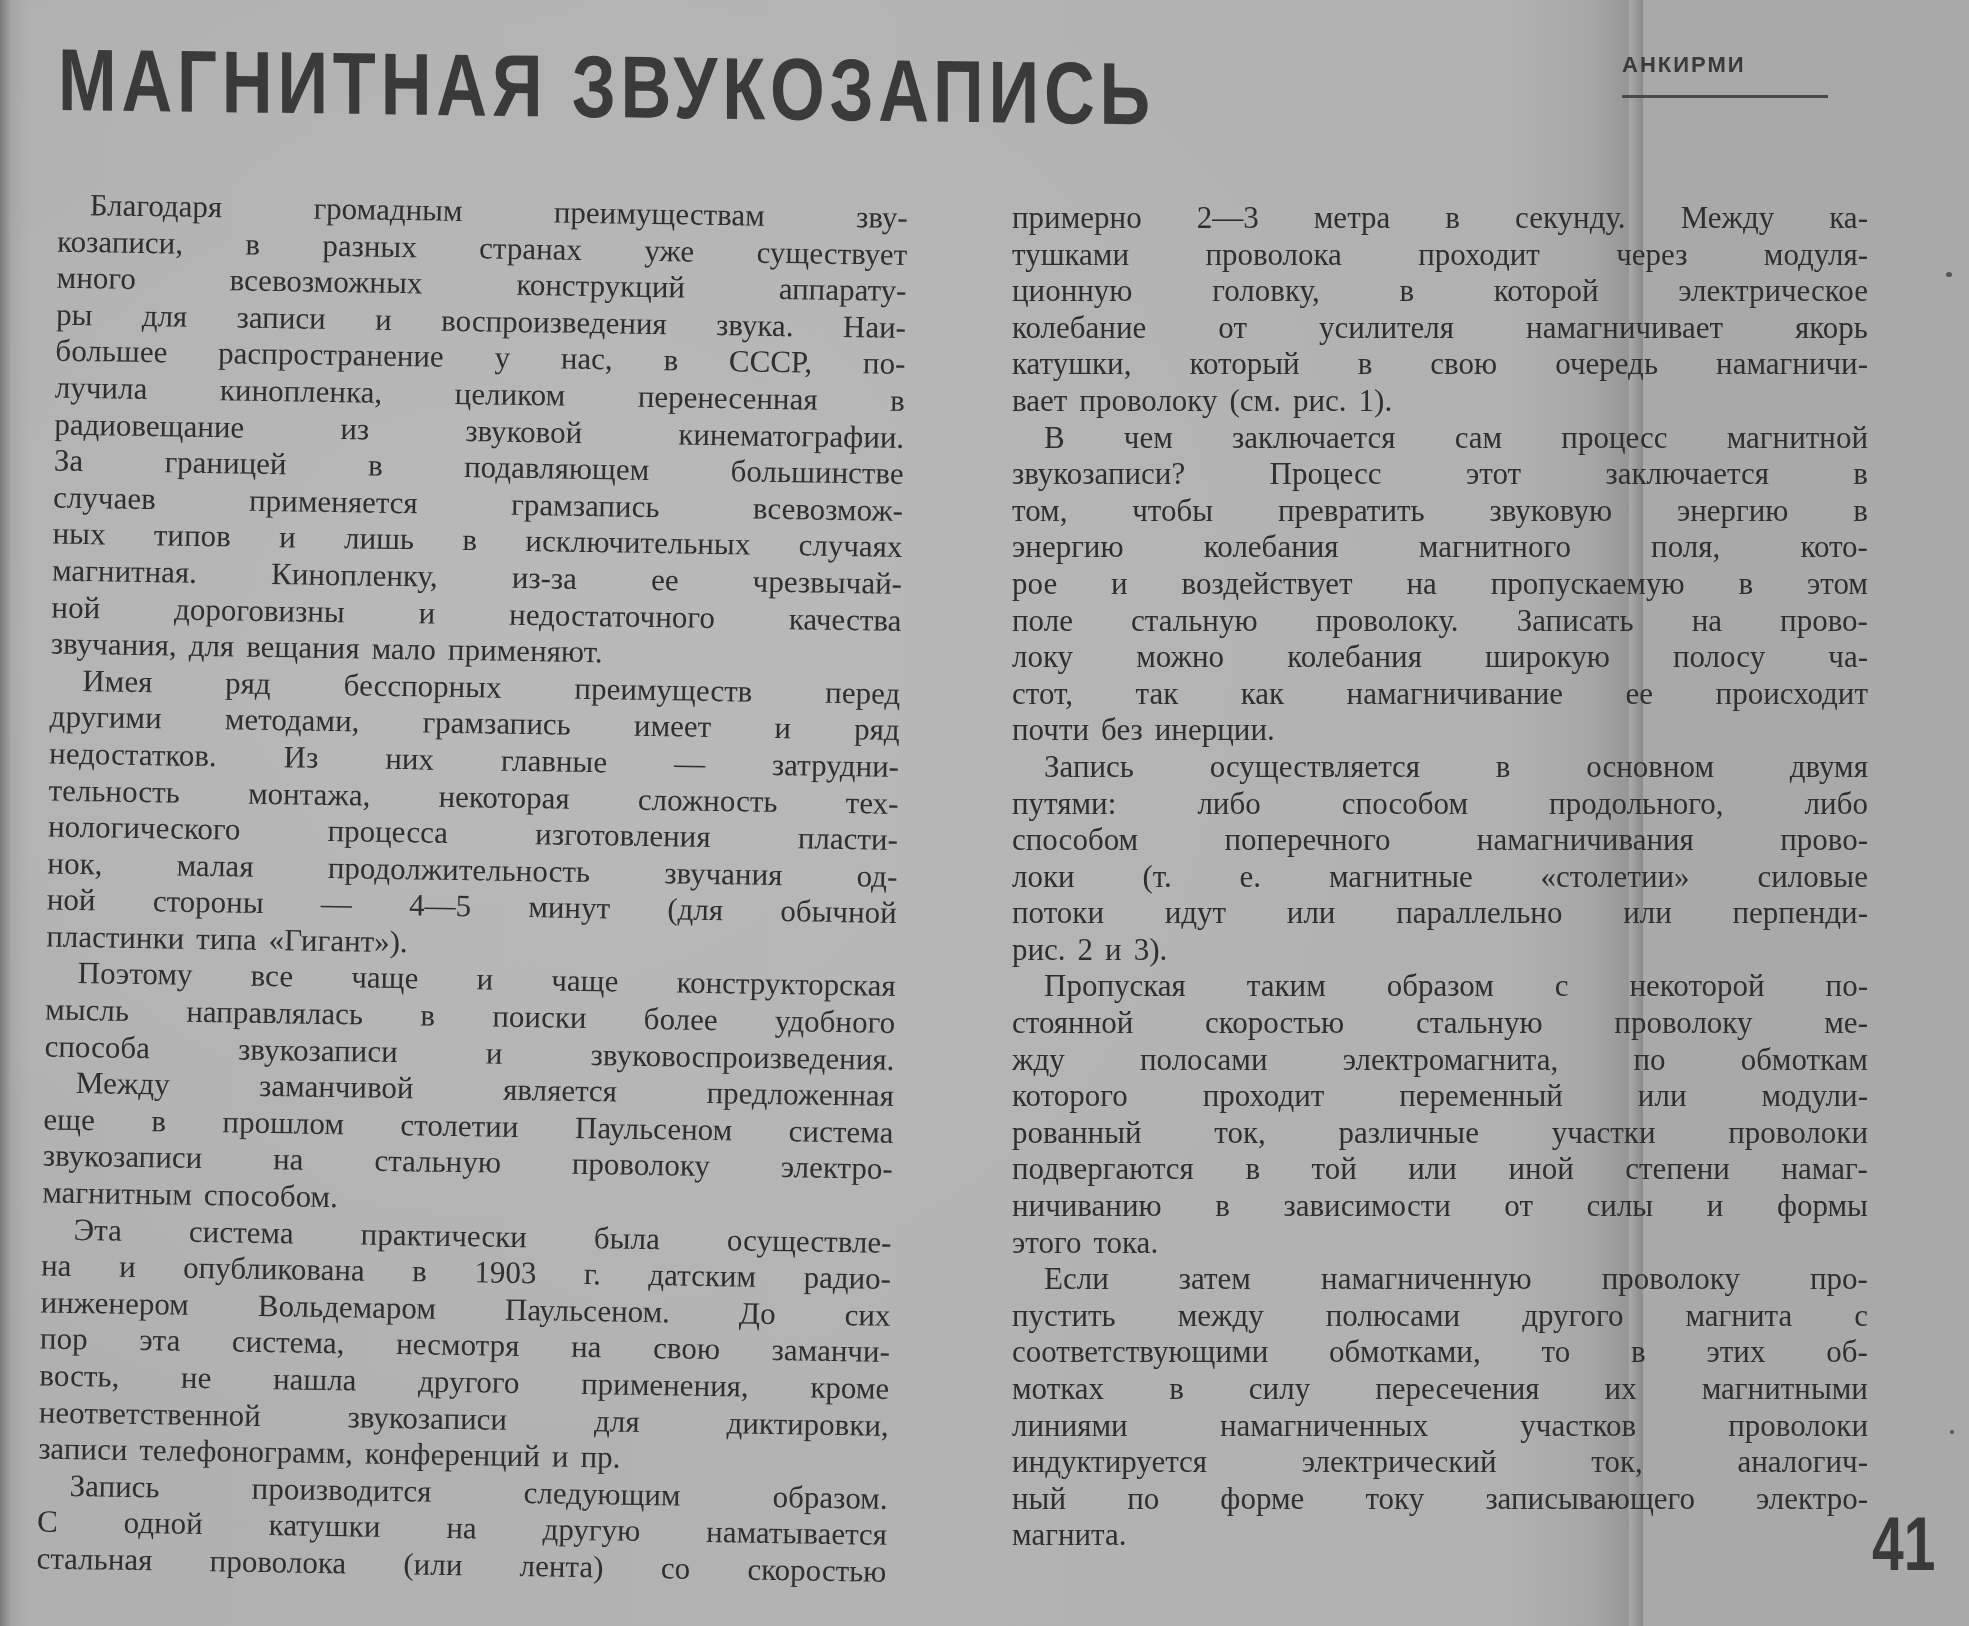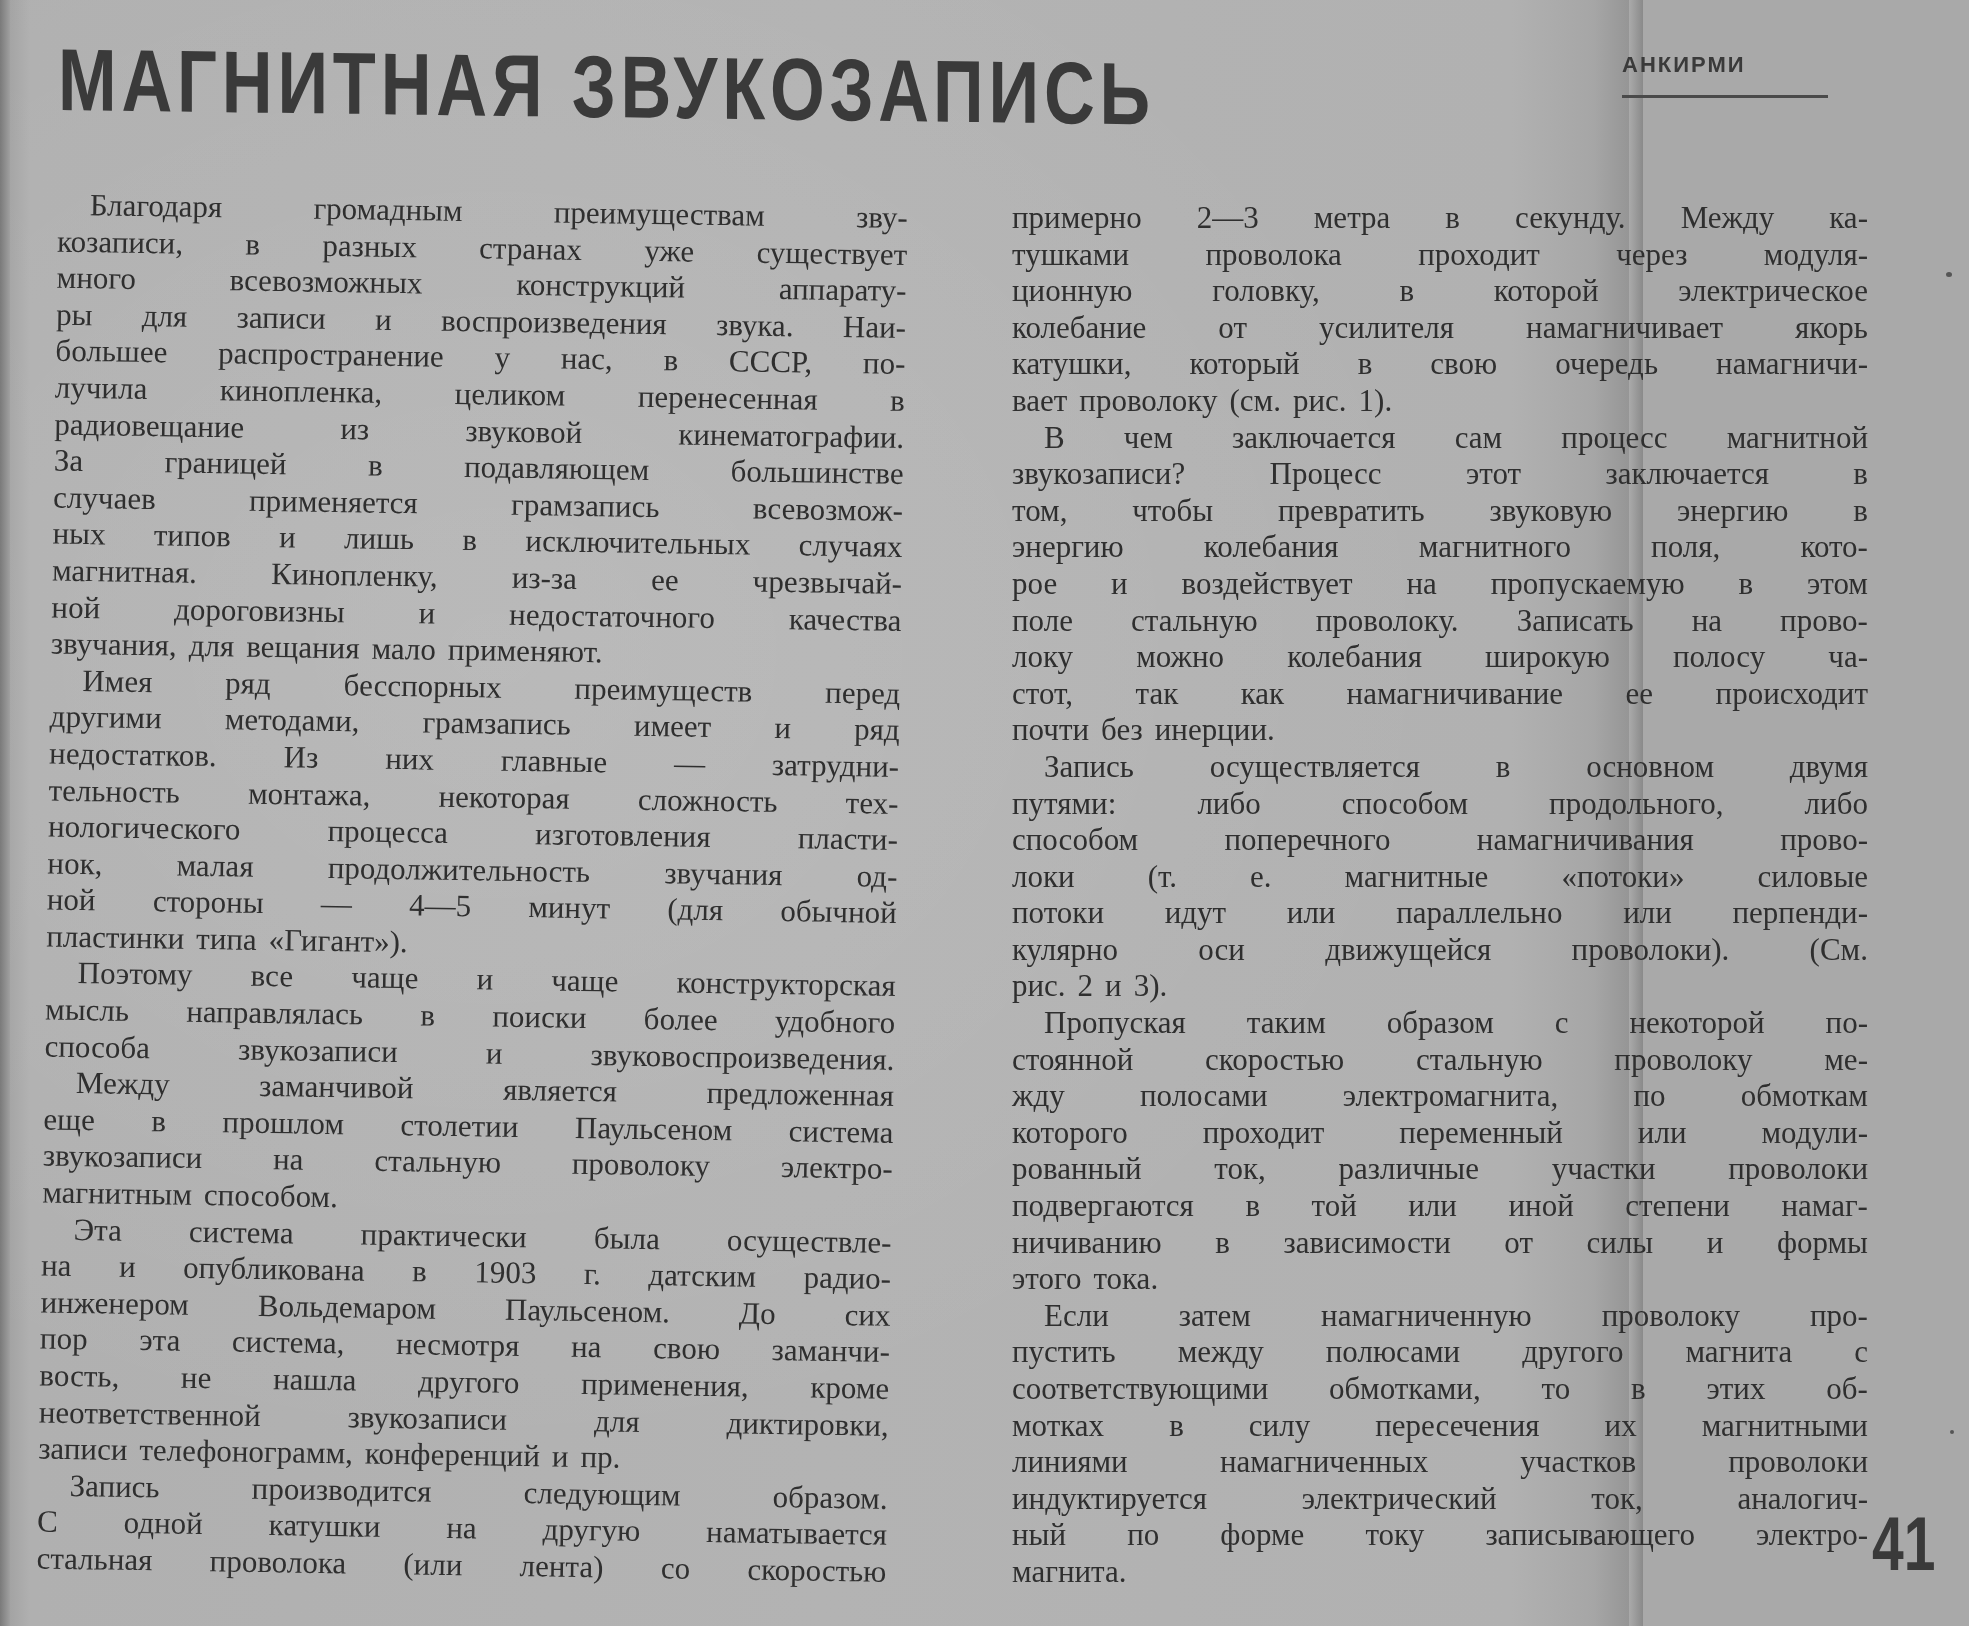--- a/index.html
+++ b/index.html
@@ -484,37 +484,30 @@
         <span>способом</span>
         <span>поперечного</span>
         <span>намагничивания</span>
         <span>прово-</span>
       </div>
       <div class="line">
         <span>локи</span>
         <span>(т.</span>
         <span>е.</span>
         <span>магнитные</span>
-        <span>«потоки»</span>
+        <span>«столетии»</span>
         <span>силовые</span>
       </div>
       <div class="line">
         <span>потоки</span>
         <span>идут</span>
         <span>или</span>
         <span>параллельно</span>
         <span>или</span>
         <span>перпенди-</span>
-      </div>
-      <div class="line">
-        <span>кулярно</span>
-        <span>оси</span>
-        <span>движущейся</span>
-        <span>проволоки).</span>
-        <span>(См.</span>
       </div>
       <div class="line last">
         <span>рис.</span>
         <span>2</span>
         <span>и</span>
         <span>3).</span>
       </div>
       <div class="line indent">
         <span>Пропуская</span>
         <span>таким</span>

